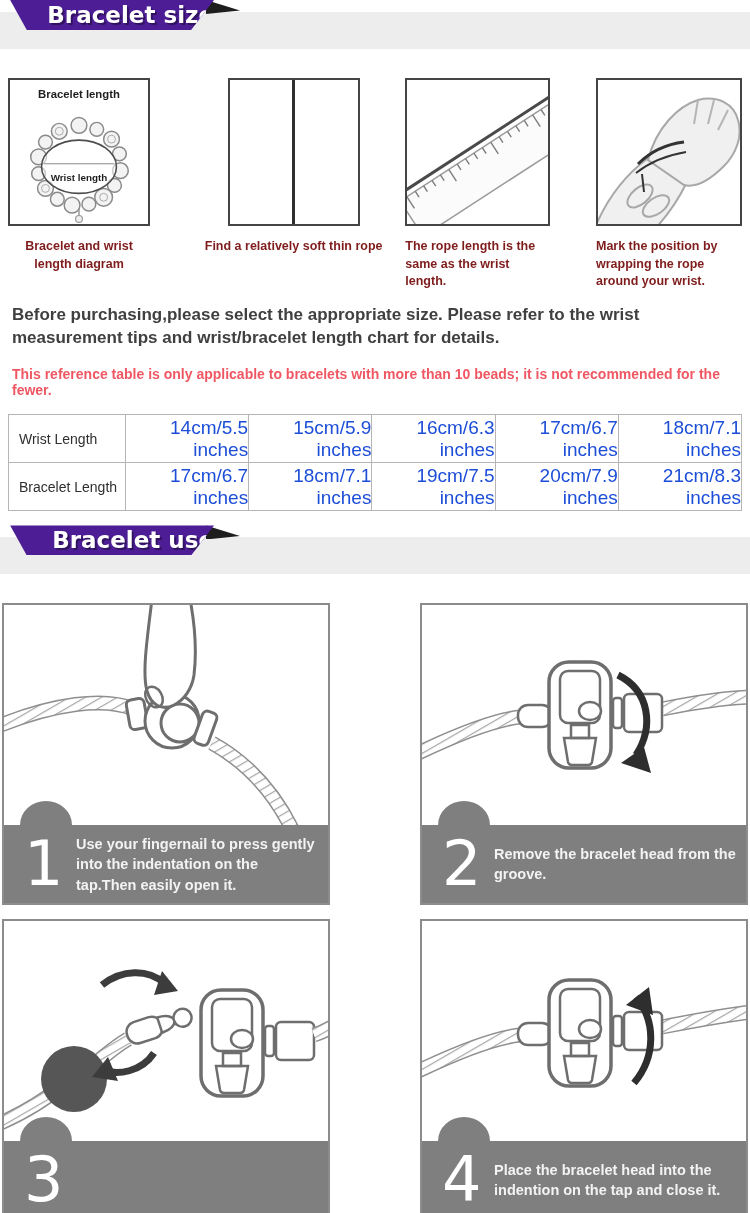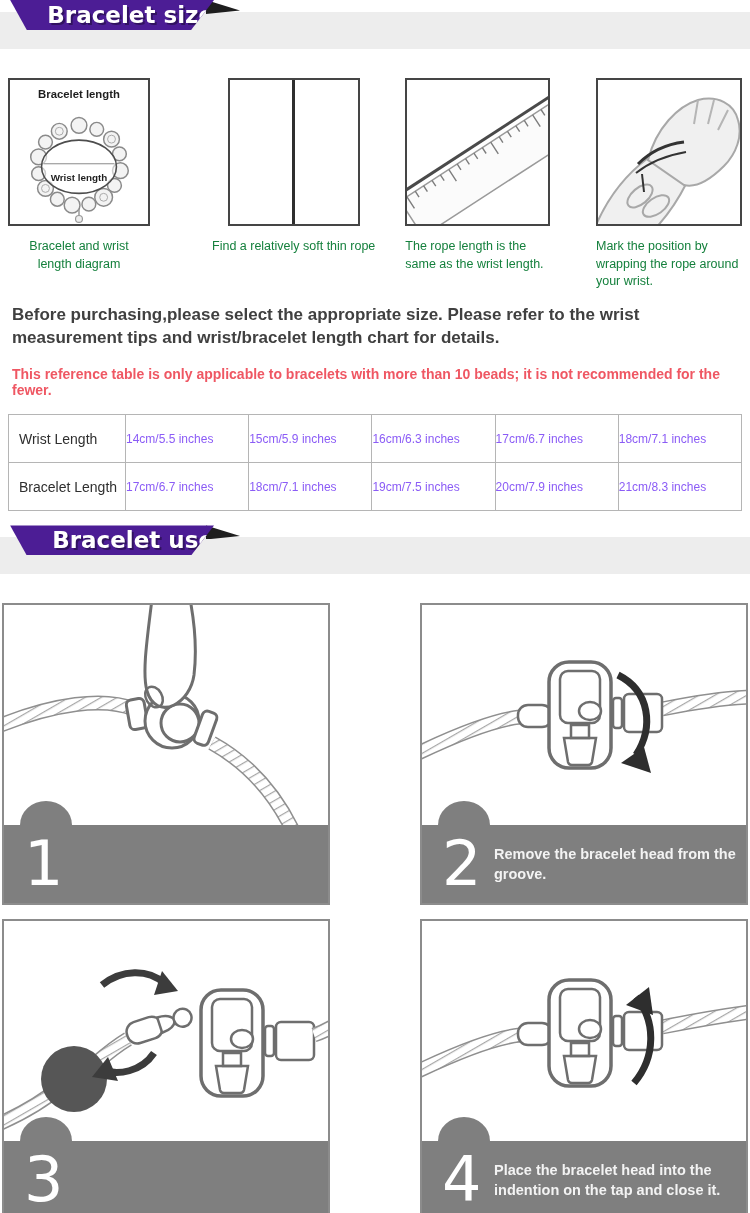--- a/index.html
+++ b/index.html
@@ -29,41 +29,41 @@
     color: #fff; font-family: "DejaVu Sans", sans-serif; font-weight: bold;
     font-size: 23px; text-shadow: 2px 2px 0 rgba(0,0,0,0.35); padding-left: 6px;
   }
 
   
   .panels { display: flex; justify-content: space-between; padding: 0 8px; margin-top: 26px; }
   .panel { display: flex; flex-direction: column; }
   .panel-box { height: 148px; border: 2px solid #454545; background: #fff; overflow: hidden; }
   .p1 { width: 142px; } .p2 { width: 132px; margin-left: 32px; } .p3 { width: 146px; } .p4 { width: 145px; }
   .panel-caption {
-    margin-top: 12px; font-size: 12.5px; font-weight: normal; color: #15803d; line-height: 1.4;
+    margin-top: 12px; font-size: 12.5px; font-weight: bold; color: #7f1d1d; line-height: 1.4;
   }
   .caption-center { text-align: center; padding: 0 6px; }
   .caption-nowrap { display: flex; justify-content: center; white-space: nowrap; overflow: visible; }
   .caption-left { text-align: left; padding-right: 2px; }
   .rope-line-box { width: 100%; height: 100%; display: flex; justify-content: center; }
   .rope-line { width: 3px; height: 100%; background: #2e2e2e; }
 
   
   .intro {
     margin: 12px 12px 0; font-size: 17px; font-weight: bold; color: #404040; line-height: 1.38;
   }
   .note {
     margin: 17px 12px 0; font-size: 14px; font-weight: bold; color: #ef5763;
   }
 
   
   table.size-table { width: 734px; margin: 16px 8px 0; border-collapse: collapse; table-layout: fixed; }
   .size-table td {
-    border: 1px solid #b5b5b5; height: 48px; text-align: left;
-    font-size: 12px; color: #8b5cf6; background: #fff;
+    border: 1px solid #b5b5b5; height: 48px; text-align: right;
+    font-size: 19px; color: #1d4ed8; background: #fff;
   }
   .size-table td.row-label { width: 117px; text-align: left; padding-left: 10px; font-size: 14px; color: #2f2f2f; }
 
   
   .steps {
     display: flex; flex-wrap: wrap; justify-content: space-between;
     padding: 0 2px; margin-top: 26px; row-gap: 14px;
   }
   .step-card { position: relative; width: 328px; height: 302px; border: 2px solid #8c8c8c; background: #fff; }
   .step-art { position: absolute; top: 0; left: 0; right: 0; bottom: 78px; overflow: hidden; }
@@ -255,20 +255,21 @@
         <circle cx="168" cy="116" r="27" class="metal"></circle>
         <circle cx="176" cy="118" r="19" class="metal"></circle>
         <rect x="194" y="106" width="15" height="34" rx="5" class="metal" transform="rotate(20 201 123)"></rect>
         <path d="M 148 -6 C 143 35 138 68 143 86 C 147 100 158 106 170 100 C 180 95 188 84 190 70 C 193 45 190 15 186 -6 Z" class="metal"></path>
         <ellipse cx="150" cy="92" rx="8" ry="11" transform="rotate(-30 150 92)" class="metal-thin"></ellipse>
       </svg>
     </div>
     <div class="step-bump"></div>
     <div class="step-band"></div>
     <div class="step-number">1</div>
+    <div class="step-text">Use your fingernail to press gently into the indentation on the tap.Then easily open it.</div>
   </div>
 
   <div class="step-card">
     <div class="step-art">
       <svg viewBox="0 0 324 220">
         <path class="rope-out" d="M -8 150 C 50 122 80 114 98 112"></path>
         <path class="rope-in" d="M -8 150 C 50 122 80 114 98 112"></path>
         <path class="rope-out" d="M 240 104 C 280 96 312 92 334 92"></path>
         <path class="rope-in" d="M 240 104 C 280 96 312 92 334 92"></path>
         <use href="#chainEnd" transform="translate(140,111)"></use>

